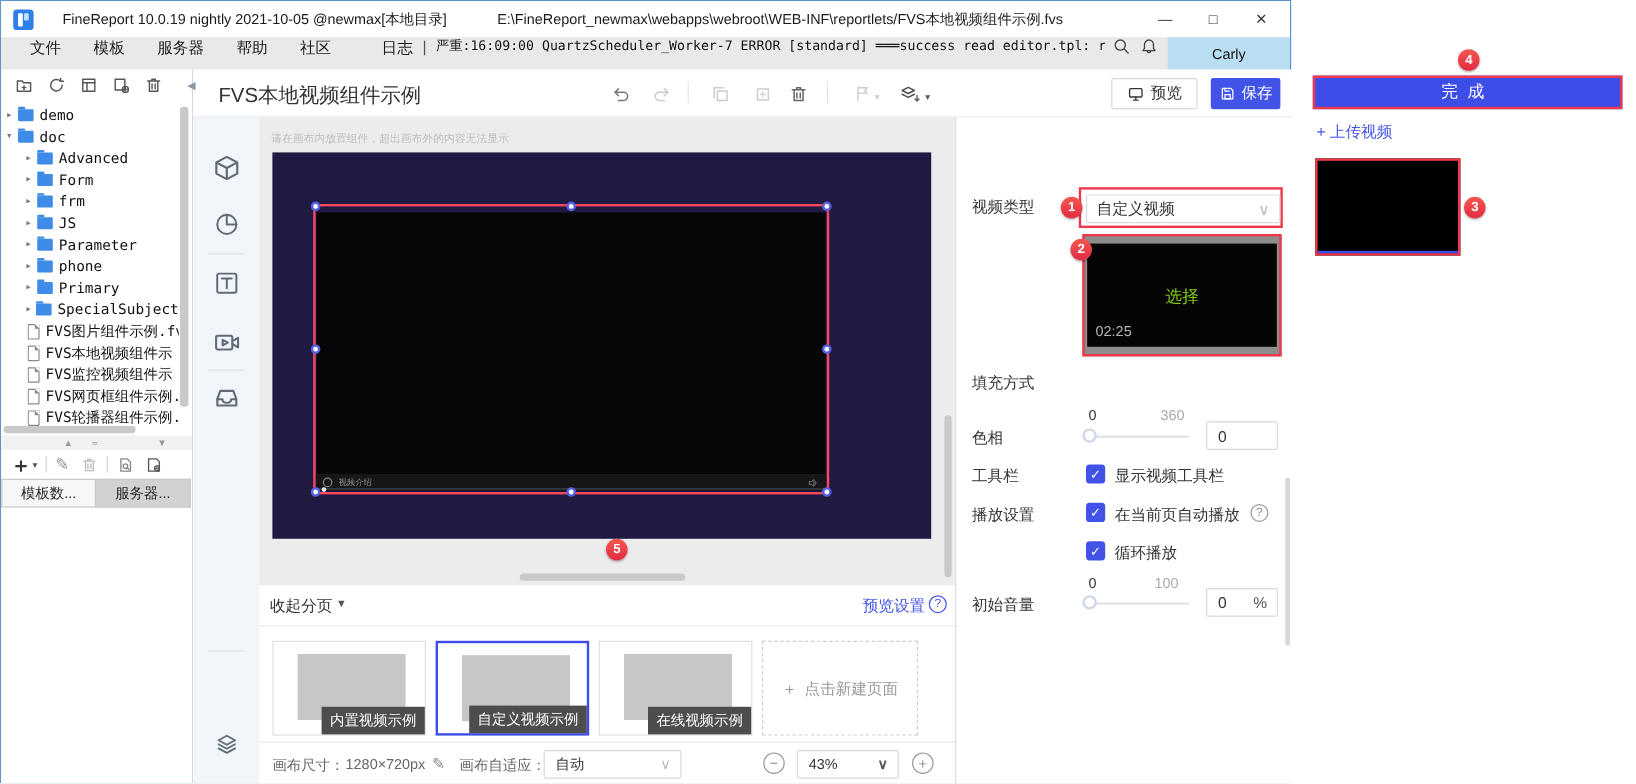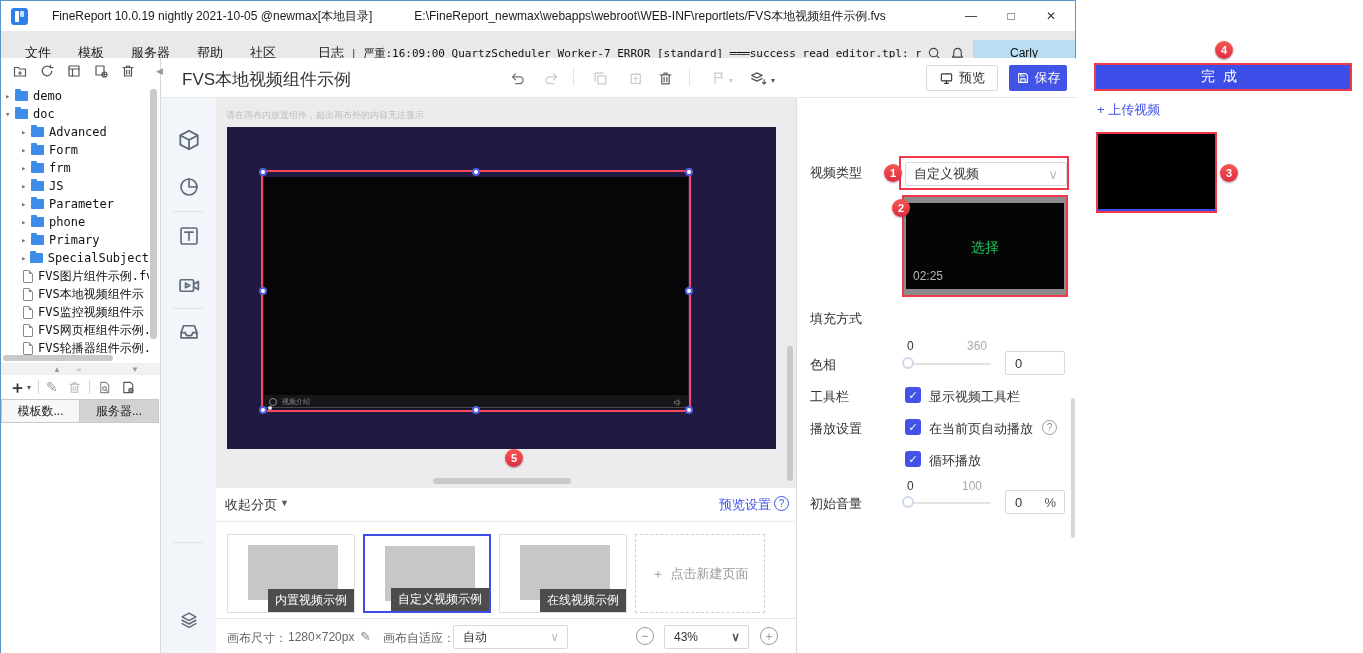--- a/index.html
+++ b/index.html
@@ -11,21 +11,21 @@
   .ic { fill:none; stroke:currentColor; stroke-width:1.2; stroke-linecap:round; stroke-linejoin:round; display:block; }
   
   .titlebar { position:absolute; left:0; top:0; width:100%; height:30px; background:#fff; display:flex; align-items:center; }
   .logo { width:17px; height:17px; margin-left:10px; border-radius:3px; background:#2f7fe8; position:relative; }
   .logo:before { content:""; position:absolute; left:4px; top:3px; width:4px; height:11px; background:#fff; border-radius:1px; }
   .logo:after { content:""; position:absolute; left:9px; top:3px; width:4px; height:6px; background:#bfe0ff; border-radius:1px; }
   .wtitle { font-size:12px; color:#1a1a1a; margin-left:24px; white-space:nowrap; }
   .wpath { font-size:12px; color:#1a1a1a; margin-left:42px; white-space:nowrap; overflow:hidden; flex:1; }
   .wctl { width:40px; height:28px; display:flex; align-items:center; justify-content:center; font-size:12px; color:#333; }
   
-  .menubar { position:absolute; left:0; top:30px; width:100%; height:44px; background:#e9e9e9; display:flex; align-items:center; font-size:13px; color:#1a1a1a; }
+  .menubar { position:absolute; left:0; top:30px; width:100%; height:44px; background:#e9e9e9; display:flex; align-items:flex-start; font-size:13px; color:#1a1a1a; }
   .menu-item { margin-left:27px; white-space:nowrap; }
   .log-label { margin-left:42px; white-space:nowrap; }
   .log-sep { margin:0 8px; color:#555; }
   .log-text { font-family:"DejaVu Sans Mono", monospace; font-size:11px; color:#111; white-space:nowrap; overflow:hidden; flex:1; }
   .user-area { width:102px; height:27px; background:#b9ddf1; display:flex; align-items:center; justify-content:center; font-size:12px; color:#111; }
   
   .leftpanel { position:absolute; left:0; top:57px; width:160px; height:595px; background:#fff; border-right:1px solid #d8d8d8; }
   .tree-toolbar { position:absolute; left:0; top:0; width:100%; height:26px; display:flex; align-items:center; color:#555; }
   .tree-toolbar > span { margin-left:11px; }
   .tree-row { position:absolute; height:18px; display:flex; align-items:center; font-family:"DejaVu Sans Mono", monospace; font-size:12px; color:#111; white-space:nowrap; }
@@ -475,21 +475,21 @@
       <div class="redbox" style="left:102px; top:58px; width:170px; height:34px;text-align:center;">
         <div class="pdrop">
           <span style="margin-left:8px;">自定义视频</span>
           <span style="margin-left:auto; margin-right:8px; color:#bbb;">∨</span>
         </div>
       </div>
       <div class="badge abs" style="left:87px; top:66px;">1</div>
 
       <div class="redbox" style="left:105px; top:97px; width:166px; height:102px; background:#8c8c8c;">
         <div class="abs" style="left:2px; top:6px; width:158px; height:86px; background:#050505;">
-          <div class="abs" style="width:100%; text-align:center; top:36px; color:#22c55e; font-size:14px;">选择</div>
+          <div class="abs" style="width:100%; text-align:center; top:36px; color:#84cc16; font-size:14px;">选择</div>
           <div class="abs" style="left:7px; bottom:6px; color:#b5b5b5; font-size:12px;">02:25</div>
         </div>
       </div>
       <div class="badge abs" style="left:95px; top:101px;">2</div>
 
       <span class="plabel" style="top:212px;">填充方式</span>
 
       <span class="minmax" style="left:110px; top:241px; color:#333;">0</span>
       <span class="minmax" style="left:170px; top:241px; color:#aaa;">360</span>
       <span class="plabel" style="top:258px;">色相</span>

